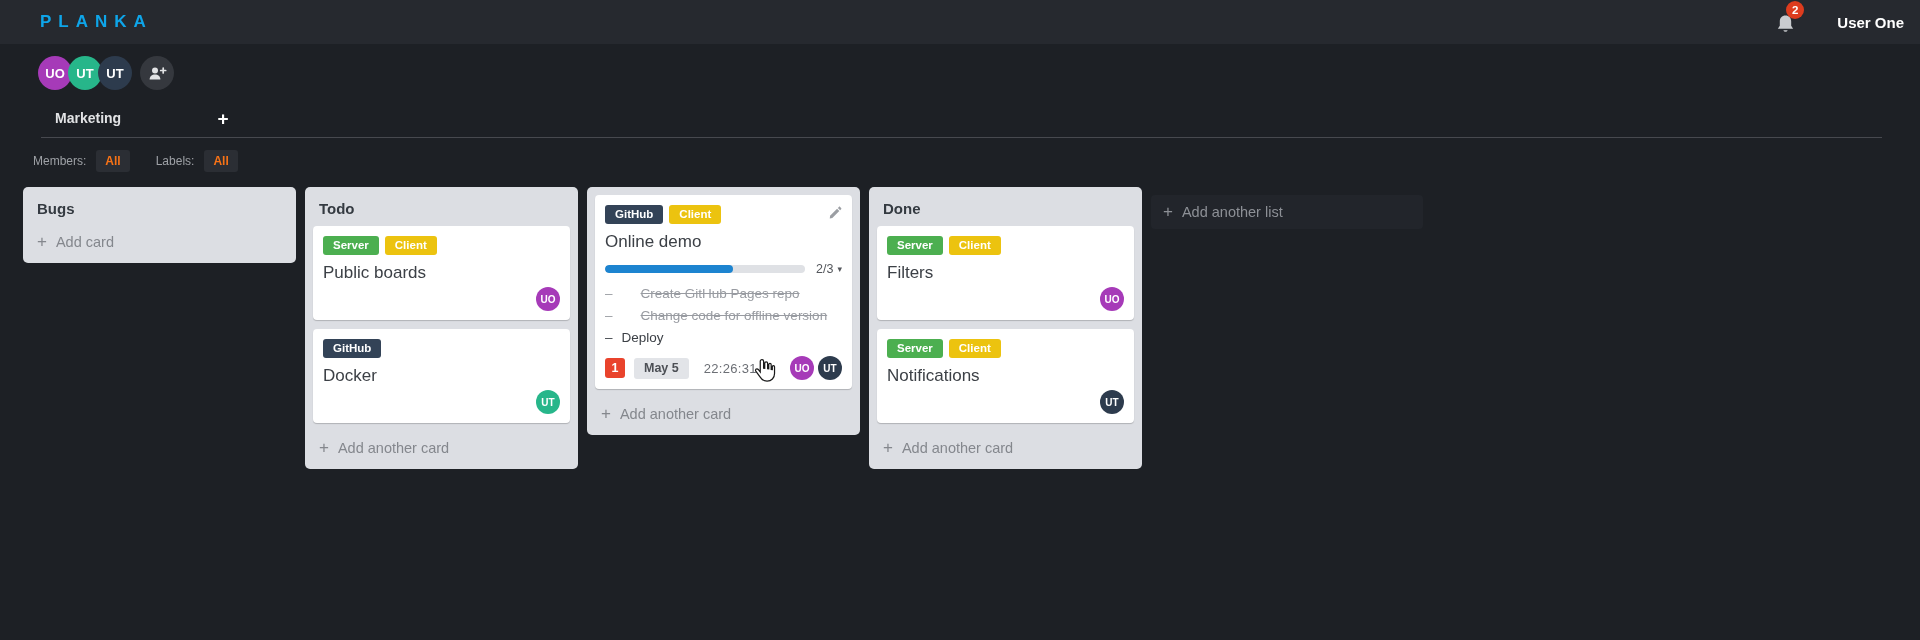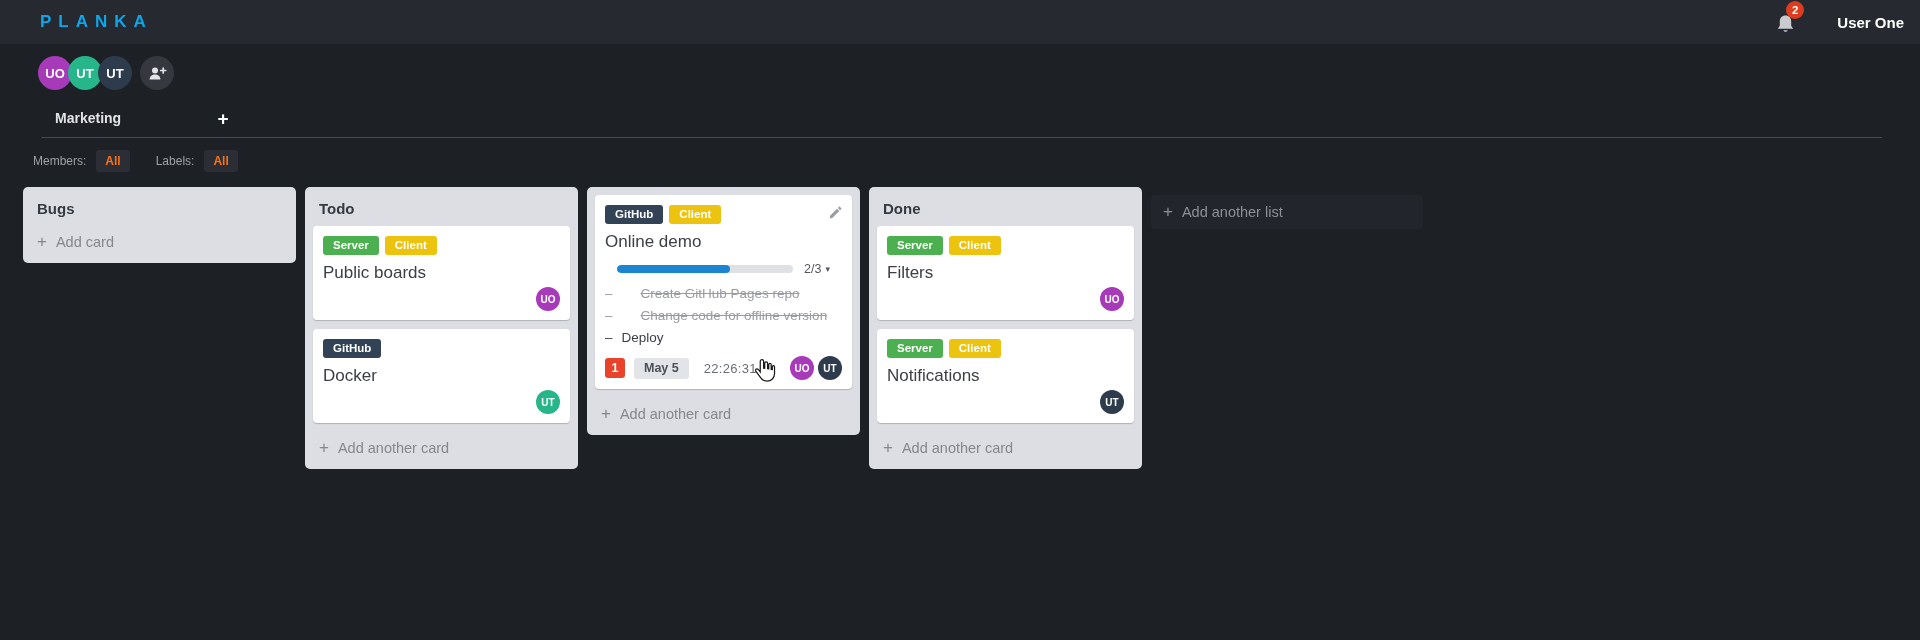--- a/index.html
+++ b/index.html
@@ -101,21 +101,21 @@
   }
   .list-footer {
     display: flex; align-items: center; gap: 9px;
     color: #84878d; font-size: 14.5px;
     padding: 7px 6px 5px; cursor: pointer;
   }
   .plus-glyph { font-size: 17px; line-height: 1; font-weight: 400; }
 
   
   .edit-icon { position: absolute; top: 10px; right: 9px; cursor: pointer; }
-  .progress-row { display: flex; align-items: center; margin: 10px 12px 7px; }
+  .progress-row { display: flex; align-items: center; margin: 10px 0 7px; }
   .progress-track {
     flex: 1; height: 8px; background: #dfe1e5; border-radius: 4px;
     overflow: hidden; margin-right: 11px;
   }
   .progress-fill { height: 100%; border-radius: 4px; }
   .progress-text {
     font-size: 12.5px; color: #54575c; display: flex; align-items: center; gap: 4px;
     cursor: pointer;
   }
   .chevron-glyph { font-size: 9px; color: #54575c; }

